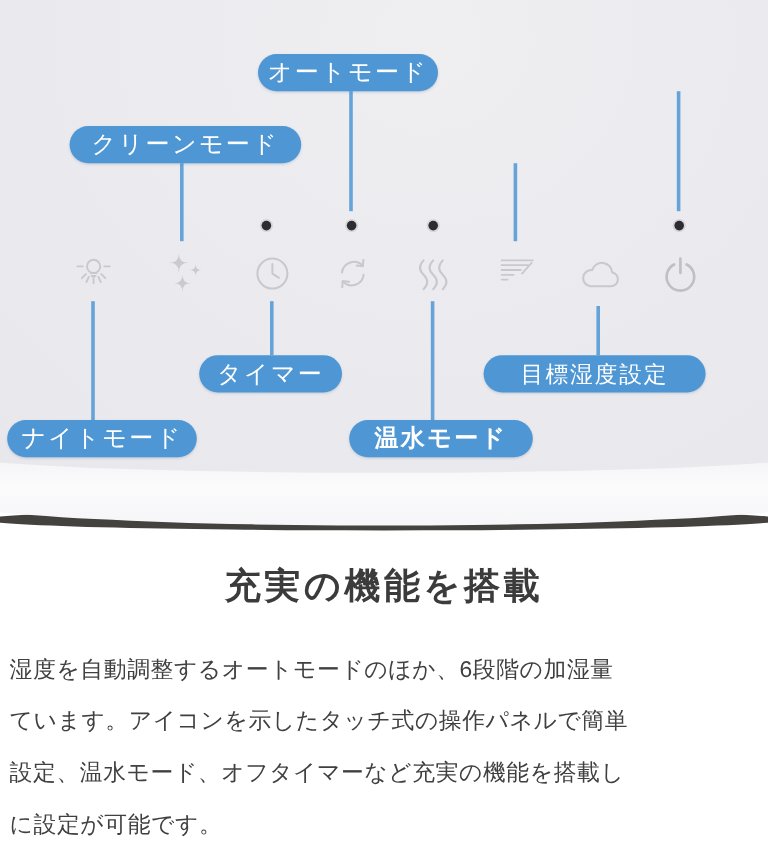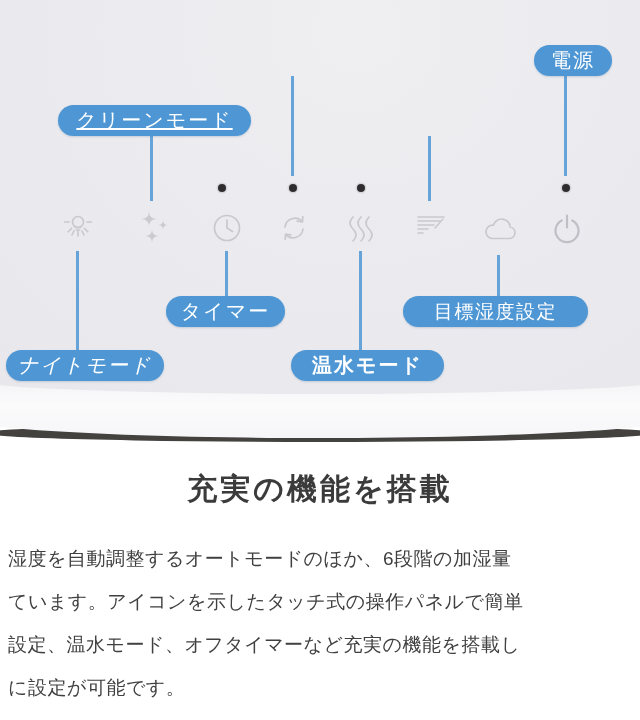--- a/index.html
+++ b/index.html
@@ -32,27 +32,27 @@
     position:absolute;width:8px;height:8px;border-radius:50%;
     background:#2e2c2e;box-shadow:0 0 0 1.5px rgba(175,175,182,.35);z-index:4;
   }
   .lead{position:absolute;width:3px;background:#66a3d8;z-index:5;}
   .callout{
     position:absolute;height:31px;background:#4e97d4;border-radius:17px;
     color:#fff;font-size:20px;letter-spacing:2px;font-weight:500;
     display:flex;align-items:center;justify-content:center;z-index:6;
     box-shadow:0 1px 2px rgba(80,120,160,.25);
   }
-  .co-clean{left:58px;top:105px;width:193px;text-decoration:underline;}
+  .co-clean{left:58px;top:105px;width:193px;}
   .co-auto{left:215px;top:45px;width:150px;}
   .co-level{left:337px;top:105px;width:191px;font-size:19px;letter-spacing:1px;}
   .co-power{left:534px;top:45px;width:78px;}
   .co-timer{left:166px;top:296px;width:119px;}
   .co-humidity{left:403px;top:296px;width:185px;font-size:19px;letter-spacing:1.5px;}
-  .co-night{left:6px;top:350px;width:158px;font-style:italic;}
+  .co-night{left:6px;top:350px;width:158px;}
   .co-warm{left:291px;top:350px;width:153px;font-weight:bold;}
   .ln-night{left:76px;top:251px;height:99px;}
   .ln-clean{left:150px;top:136px;height:65px;}
   .ln-timer{left:225px;top:251px;height:45px;}
   .ln-auto{left:291px;top:76px;height:100px;}
   .ln-warm{left:359px;top:251px;height:99px;}
   .ln-level{left:428px;top:136px;height:65px;}
   .ln-humidity{left:497px;top:255px;height:41px;}
   .ln-power{left:564px;top:76px;height:100px;}
   .ic-night{left:58px;top:208px;}
@@ -134,21 +134,21 @@
     <div class="lead ln-night"></div>
     <div class="lead ln-clean"></div>
     <div class="lead ln-timer"></div>
     <div class="lead ln-auto"></div>
     <div class="lead ln-warm"></div>
     <div class="lead ln-level"></div>
     <div class="lead ln-humidity"></div>
     <div class="lead ln-power"></div>
 
     <div class="callout co-clean">クリーンモード</div>
-    <div class="callout co-power">電源</div>
+    <div class="callout co-auto">オートモード</div>
     <div class="callout co-timer">タイマー</div>
     <div class="callout co-humidity">目標湿度設定</div>
     <div class="callout co-night">ナイトモード</div>
     <div class="callout co-warm">温水モード</div>
   </div>
 
   <div class="content">
     <h2 class="heading">充実の機能を搭載</h2>
     <div class="body-text">
       <div>湿度を自動調整するオートモードのほか、6段階の加湿量</div>

